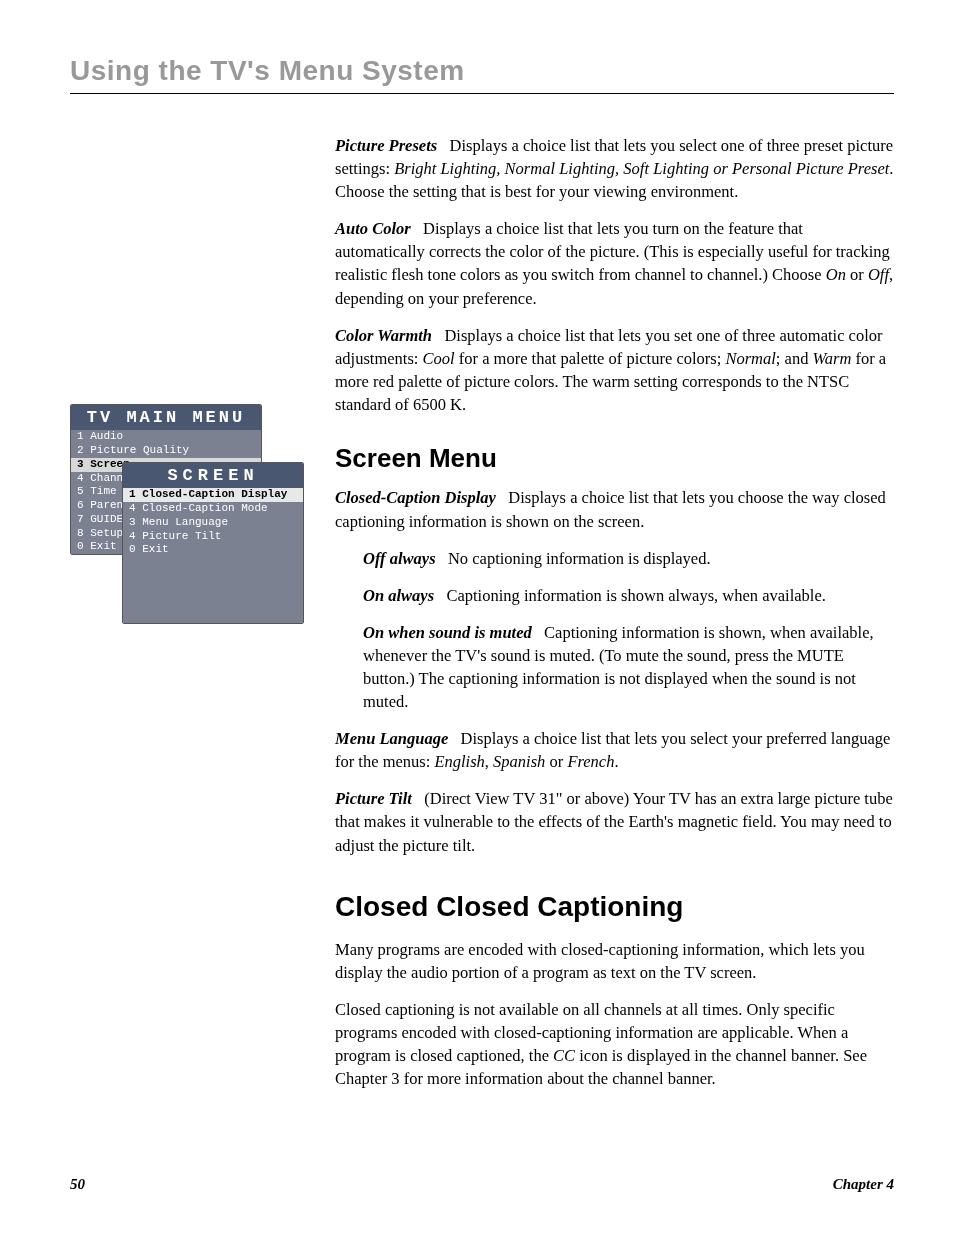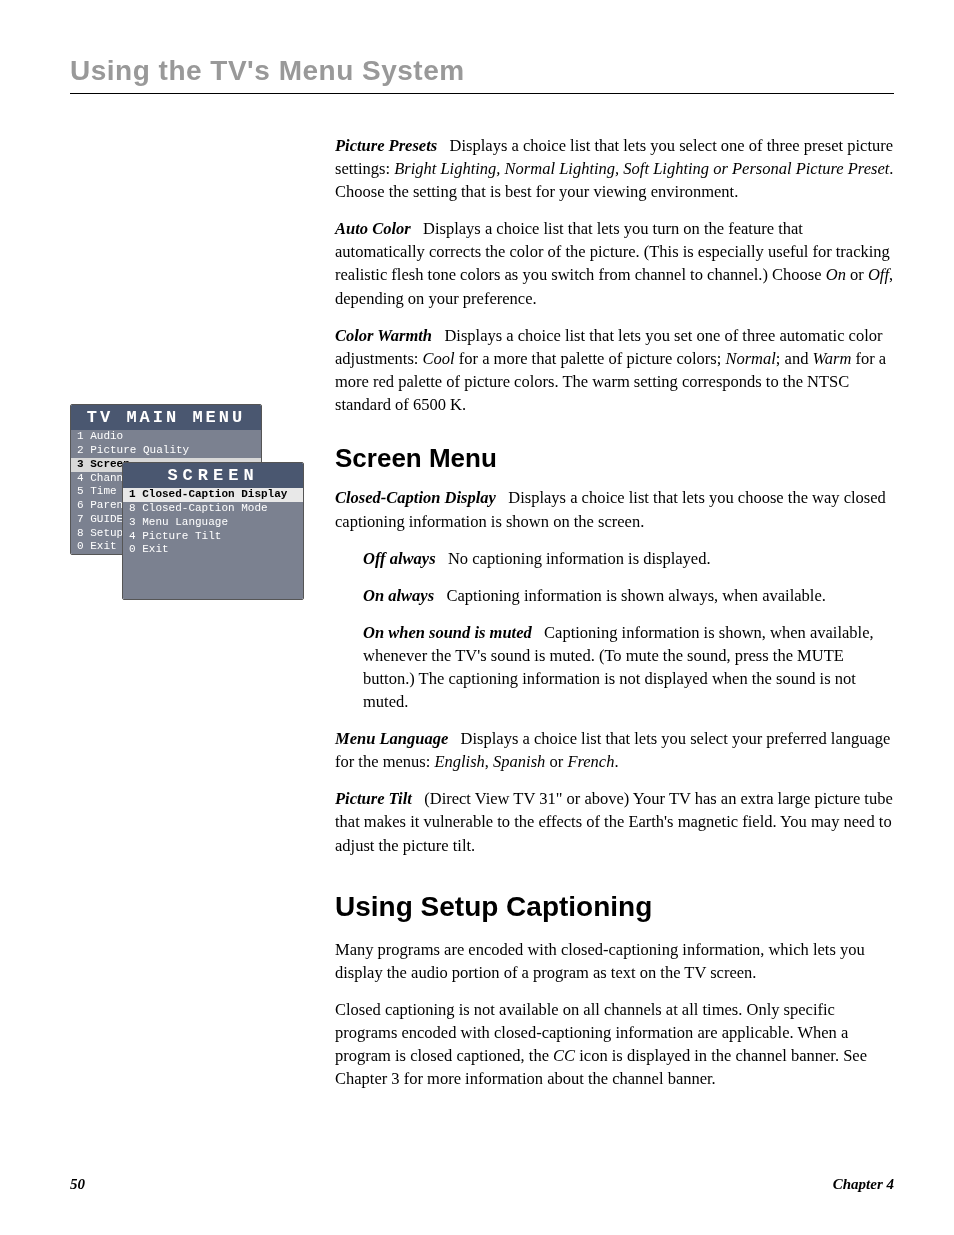--- a/index.html
+++ b/index.html
@@ -110,21 +110,21 @@
     border: 1px solid #555;
     border-radius: 2px;
     overflow: hidden;
   }
   .osd .submenu .title-bar {
     background: #4a5770;
     letter-spacing: 5px;
   }
   .osd .submenu .menu-body {
     background: #7b8190;
-    padding-bottom: 42px;
+    padding-bottom: 66px;
   }
   .osd .submenu .selected {
     background: #e8e8e8;
   }
 </style>
 </head>
 <body>
 
 <div class="page">
   <div class="header-title">Using the TV's Menu System</div>
@@ -143,21 +143,21 @@
               <div class="item">6 Paren</div>
               <div class="item">7 GUIDE</div>
               <div class="item">8 Setup</div>
               <div class="item">0 Exit</div>
             </div>
         </div>
         <div class="submenu">
           <div class="title-bar">SCREEN</div>
           <div class="menu-body" id="osd-sub-body">
               <div class="item selected">1 Closed-Caption Display</div>
-              <div class="item">8 Closed-Caption Mode</div>
+              <div class="item">4 Closed-Caption Mode</div>
               <div class="item">3 Menu Language</div>
               <div class="item">4 Picture Tilt</div>
               <div class="item">0 Exit</div>
             </div>
         </div>
       </div>
     </div>
 
     <div class="main">
 
@@ -202,21 +202,21 @@
       <p class="para">
         <span class="bold-italic">Menu Language</span>&nbsp;&nbsp;
         <span>Displays a choice list that lets you select your preferred language for the menus: </span><span class="italic">English</span><span>, </span><span class="italic">Spanish</span><span> or </span><span class="italic">French</span><span>.</span>
       </p>
 
       <p class="para">
         <span class="bold-italic">Picture Tilt</span>&nbsp;&nbsp;
         <span>(Direct View TV 31" or above) Your TV has an extra large picture tube that makes it vulnerable to the effects of the Earth's magnetic field. You may need to adjust the picture tilt.</span>
       </p>
 
-      <h2 class="big-section">Using Setup Captioning</h2>
+      <h2 class="big-section">Closed Closed Captioning</h2>
 
       <p class="para">Many programs are encoded with closed-captioning information, which lets you display the audio portion of a program as text on the TV screen.</p>
 
       <p class="para">
         <span>Closed captioning is not available on all channels at all times. Only specific programs encoded with closed-captioning information are applicable. When a program is closed captioned, the </span><span class="italic">CC</span><span> icon is displayed in the channel banner. See Chapter 3 for more information about the channel banner.</span>
       </p>
 
     </div>
   </div>
 

